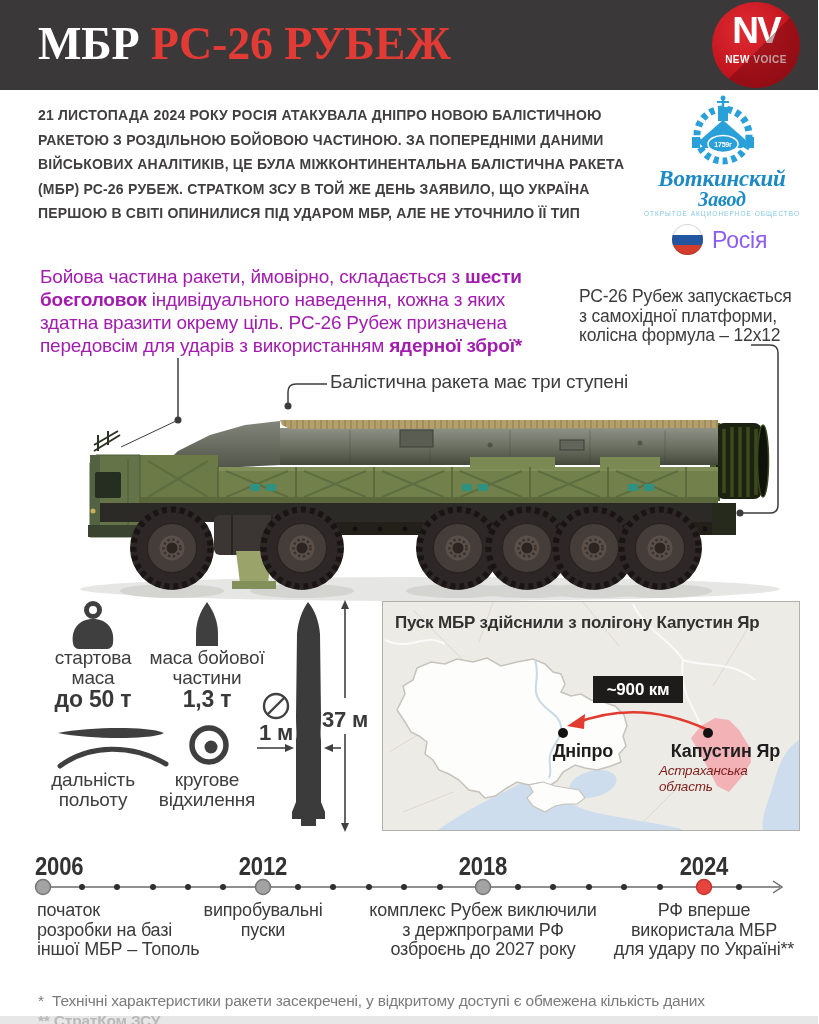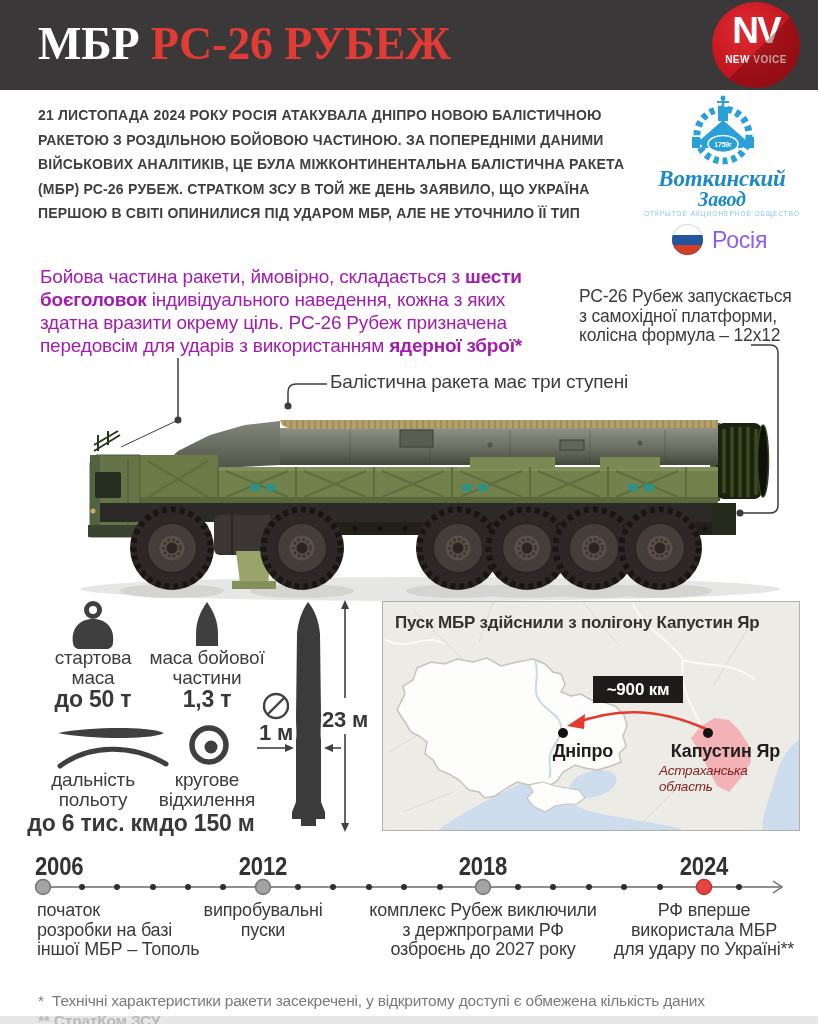--- a/index.html
+++ b/index.html
@@ -302,49 +302,47 @@
   <div class="abs spec-label pre" style="left:132px;top:648px;">маса бойової
 частини</div>
   <div class="abs spec-value" style="left:132px;top:686px;">1,3 т</div>
 
   <svg class="abs" style="left:52px;top:724px;" width="122" height="46" viewBox="0 0 122 46">
     <path d="M6,9 C30,4 70,3 92,5 Q106,6 112,9 Q106,12 92,13 C70,15 30,14 6,9 Z" fill="#3f3f3f"></path>
     <path d="M8,42 C38,20 80,20 114,40" stroke="#3f3f3f" stroke-width="5" fill="none" stroke-linecap="round"></path>
   </svg>
   <div class="abs spec-label pre" style="left:18px;top:770px;">дальність
 польоту</div>
-  <div class="abs spec-value" style="left:18px;top:810px;">до 6 тис. км</div>
 
   <svg class="abs" style="left:186px;top:722px;" width="46" height="46" viewBox="0 0 46 46">
     <circle cx="23" cy="23" r="17" fill="none" stroke="#3f3f3f" stroke-width="5.5"></circle>
     <circle cx="25" cy="25" r="6.5" fill="#3f3f3f"></circle>
   </svg>
   <div class="abs spec-label pre" style="left:132px;top:770px;">кругове
 відхилення</div>
-  <div class="abs spec-value" style="left:132px;top:810px;">до 150 м</div>
 
   <svg class="abs" style="left:245px;top:596px;" width="130" height="244" viewBox="0 0 130 244">
     <path d="M63,6 C57,14 53,26 52,38 L51,120 C51,132 52,138 51,144 L51,206 L47,216 L47,223 L56,223 L56,230 L71,230 L71,223 L80,223 L80,216 L76,206 L76,144 C75,138 76,132 76,120 L75,38 C74,26 70,14 63,6 Z" fill="#3b3b3b"></path>
     <g stroke="#414141" stroke-width="1.6" fill="none">
       <path d="M100,10 V102 M100,138 V230"></path>
     </g>
     <g fill="#414141">
       <polygon points="100,4 96,13 104,13"></polygon>
       <polygon points="100,236 96,227 104,227"></polygon>
       <path d="M12,152 H43" stroke="#414141" stroke-width="1.6"></path>
       <polygon points="49,152 40,148 40,156"></polygon>
       <path d="M96,152 H84" stroke="#414141" stroke-width="1.6"></path>
       <polygon points="79,152 88,148 88,156"></polygon>
     </g>
     <g stroke="#414141" stroke-width="2.4" fill="none">
       <circle cx="31" cy="110" r="12"></circle>
       <line x1="22" y1="119" x2="40" y2="101"></line>
     </g>
   </svg>
-  <div class="abs dim-text" style="left:315px;top:707px;width:60px;">23 м</div>
+  <div class="abs dim-text" style="left:315px;top:707px;width:60px;">37 м</div>
   <div class="abs dim-text" style="left:254px;top:720px;width:44px;">1 м</div>
 
   <div class="abs" id="map">
     <svg width="416" height="228" viewBox="0 0 416 228" style="position:absolute;left:0;top:0;">
       <g stroke="#dcd9d1" stroke-width="1" fill="none">
         <path d="M30,8 L80,58 M200,0 L236,44 M370,18 L330,84 M6,150 L60,118 M110,0 L96,40 M260,220 L300,180 M20,210 L70,190"></path>
       </g>
       <g stroke="#fbfaf8" stroke-width="2" fill="none">
         <path d="M250,2 C262,28 288,38 300,58 C324,66 348,58 372,78"></path>
         <path d="M2,38 C28,50 40,30 62,42"></path>

